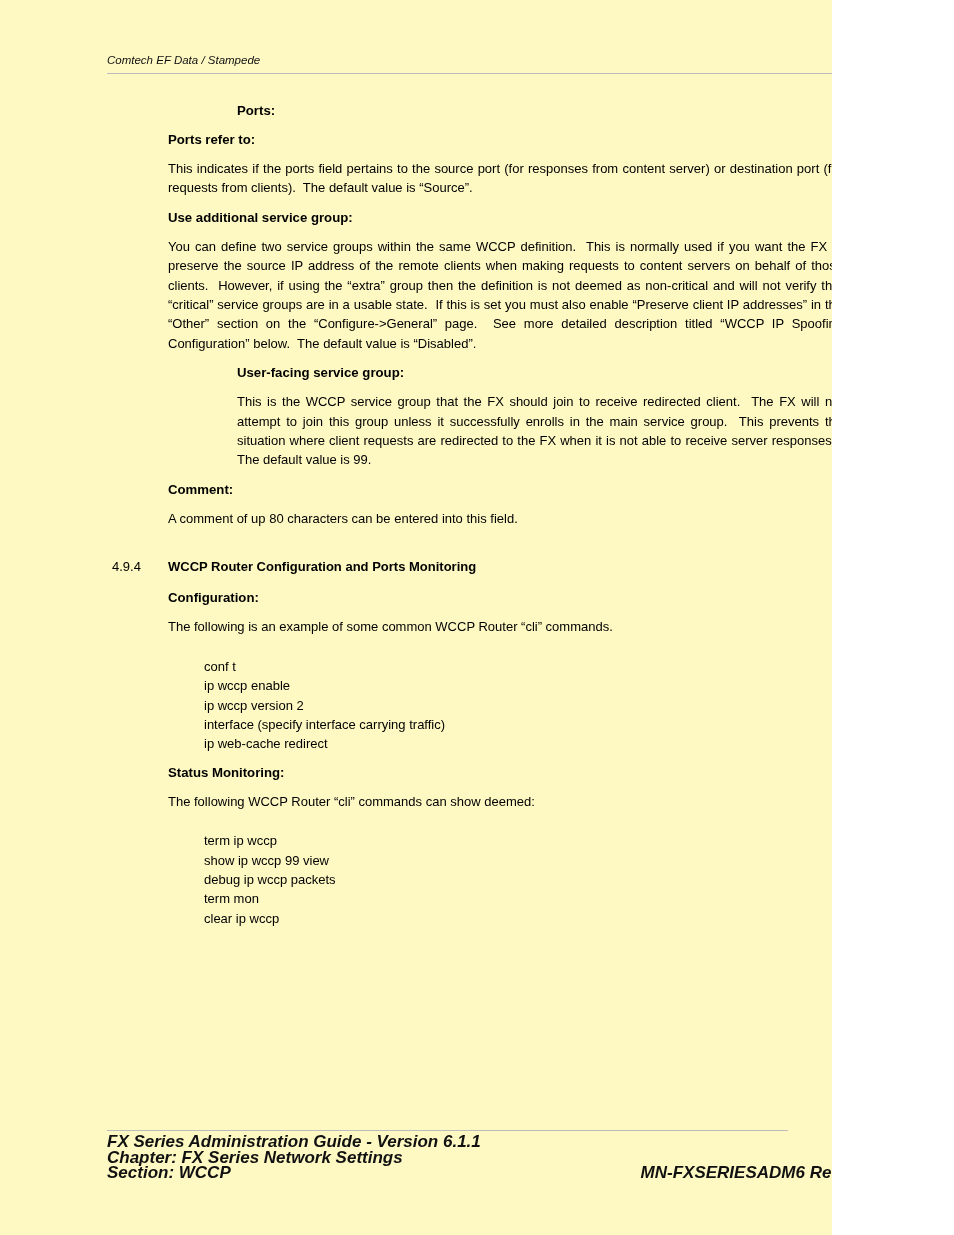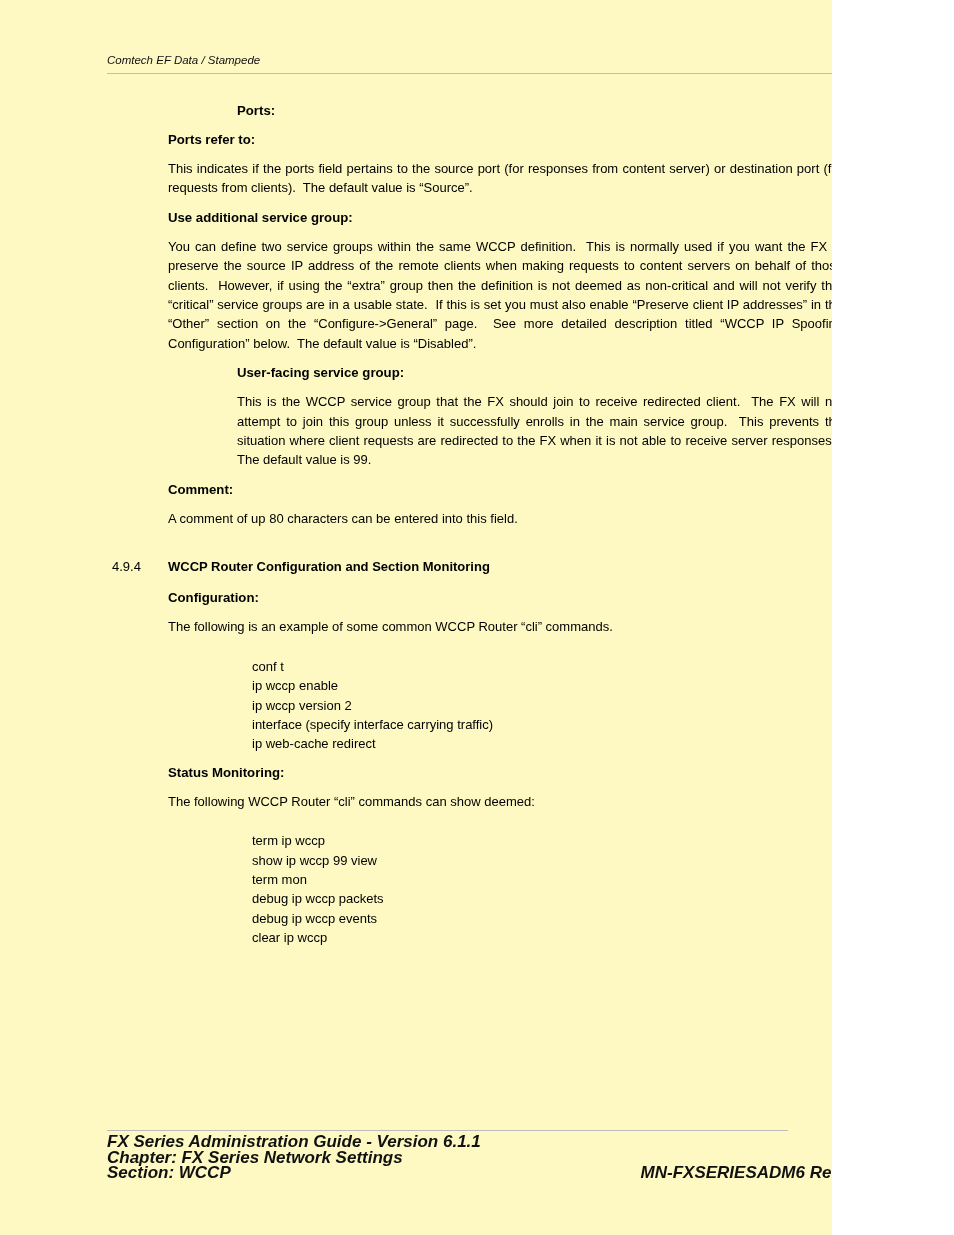--- a/index.html
+++ b/index.html
@@ -58,21 +58,21 @@
     line-height: 21px;
     margin: 28px 0 11px 0;
   }
   .section-number {
     position: absolute;
     left: -56px;
     top: 0;
     font-weight: normal;
   }
   .code {
-    margin: 20px 0 9px 84px;
+    margin: 20px 0 9px 36px;
     line-height: 19.4px;
   }
   .code-line { white-space: pre; }
   
   .page-footer {
     position: absolute;
     top: 1130px;
     left: 107px;
     width: 748px;
     font-size: 17px;
@@ -112,43 +112,42 @@
     <p class="para just">You can define two service groups within the same WCCP definition.&nbsp; This is normally used if you want the FX to preserve the source IP address of the remote clients when making requests to content servers on behalf of those clients.&nbsp; However, if using the “extra” group then the definition is not deemed as non-critical and will not verify that “critical” service groups are in a usable state.&nbsp; If this is set you must also enable “Preserve client IP addresses” in the “Other” section on the “Configure-&gt;General” page.&nbsp; See more detailed description titled “WCCP IP Spoofing Configuration” below.&nbsp; The default value is “Disabled”.</p>
 
     <h3 class="h indent">User-facing service group:</h3>
     <p class="para indent just">This is the WCCP service group that the FX should join to receive redirected client.&nbsp; The FX will not attempt to join this group unless it successfully enrolls in the main service group.&nbsp; This prevents the situation where client requests are redirected to the FX when it is not able to receive server responses.&nbsp;&nbsp; The default value is 99.</p>
 
     <h3 class="h">Comment:</h3>
     <p class="para">A comment of up 80 characters can be entered into this field.</p>
 
     <div class="section-heading">
       <span class="section-number">4.9.4</span>
-      <span class="section-title">WCCP Router Configuration and Section Monitoring</span>
+      <span class="section-title">WCCP Router Configuration and Ports Monitoring</span>
     </div>
 
     <h3 class="h">Configuration:</h3>
     <p class="para">The following is an example of some common WCCP Router “cli” commands.</p>
 
     <div class="code">
       <div class="code-line">conf t</div>
       <div class="code-line">ip wccp enable</div>
       <div class="code-line">ip wccp version 2</div>
       <div class="code-line">interface (specify interface carrying traffic)</div>
       <div class="code-line">ip web-cache redirect</div>
     </div>
 
     <h3 class="h">Status Monitoring:</h3>
     <p class="para">The following WCCP Router “cli” commands can show deemed:</p>
 
     <div class="code">
       <div class="code-line">term ip wccp</div>
       <div class="code-line">show ip wccp 99 view</div>
+      <div class="code-line">debug ip wccp packets</div>
       <div class="code-line">term mon</div>
-      <div class="code-line">debug ip wccp packets</div>
-      <div class="code-line">debug ip wccp events</div>
       <div class="code-line">clear ip wccp</div>
     </div>
 
   </main>
 
   <footer class="page-footer">
     <div class="footer-rule"></div>
     <div class="footer-row">
       <span>FX Series Administration Guide - Version 6.1.1</span>
       <span>86</span>

